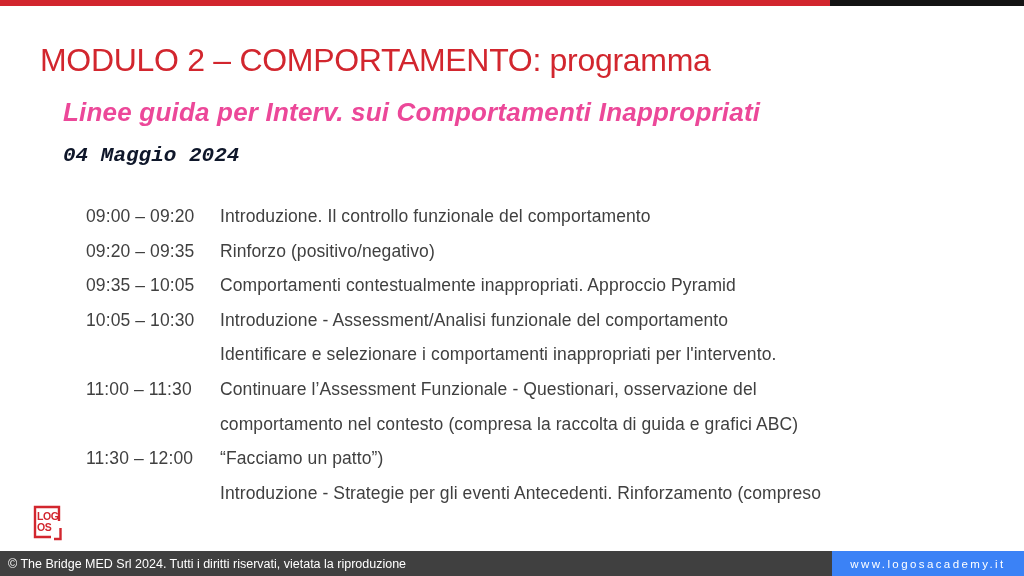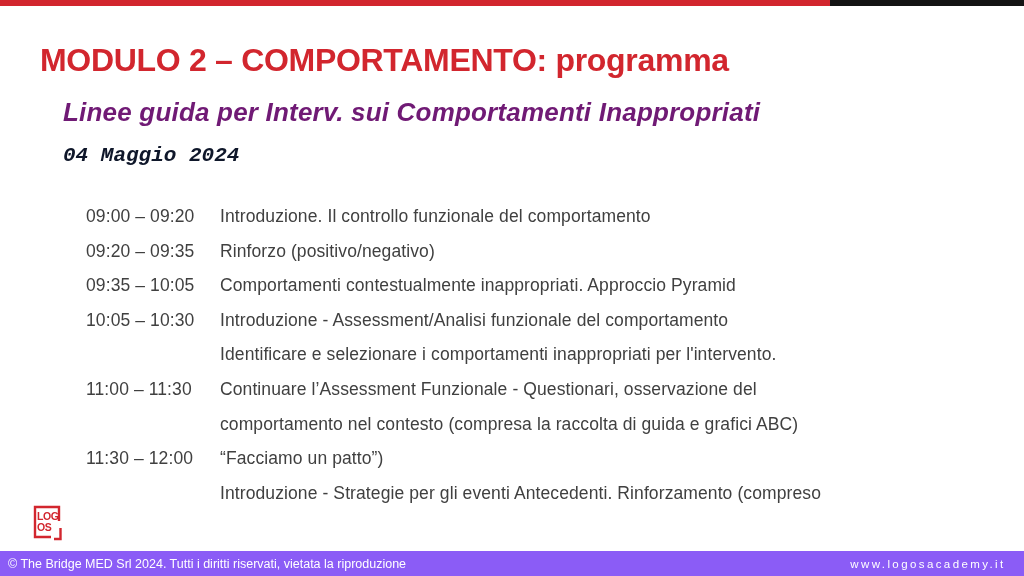--- a/index.html
+++ b/index.html
@@ -12,27 +12,27 @@
   }
 
   
   .top-bar { position:absolute; top:0; left:0; width:1024px; height:6px; display:flex; }
   .top-bar .red   { width:830px; height:100%; background:#d2262e; }
   .top-bar .black { flex:1; height:100%; background:#141414; }
 
   
   .title {
     position:absolute; left:40px; top:42px;
-    font-size:32px; font-weight:bold; letter-spacing:-0.3px;
+    font-size:32px; font-weight:normal; letter-spacing:-0.3px;
     color:#d2262e; white-space:nowrap;
   }
   .subtitle {
     position:absolute; left:63px; top:97px;
     font-size:26px; font-weight:bold; font-style:italic;
-    color:#701a75; white-space:nowrap; letter-spacing:0.2px;
+    color:#ec4899; white-space:nowrap; letter-spacing:0.2px;
   }
   .slide-date {
     position:absolute; left:63px; top:144px;
     font-size:21px; font-weight:bold; font-style:italic;
     color:#0f172a; white-space:nowrap;font-family:Liberation Mono, monospace;
   }
 
   
   .schedule {
     position:absolute; left:86px; top:199px; width:900px;
@@ -45,26 +45,26 @@
   
   .logo { position:absolute; left:16px; top:504px; width:30px; height:37px;margin-left:16px; }
   .logo svg { display:block; }
 
   
   .footer-bar {
     position:absolute; left:0; bottom:0; width:1024px; height:25px;
     display:flex; align-items:stretch;
   }
   .footer-bar .copyright {
-    width:832px; background:#8b5cf6; color:#ffffff;
+    width:832px; background:#404040; color:#ffffff;
     font-size:12.5px; display:flex; align-items:center;
     padding-left:8px; white-space:nowrap;
   }
   .footer-bar .website {
-    flex:1; background:#8b5cf6; color:#ffffff;
+    flex:1; background:#3b82f6; color:#ffffff;
     font-size:11.5px; letter-spacing:2.4px;
     display:flex; align-items:center; justify-content:center;
     white-space:nowrap;
   }
 </style>
 </head>
 <body>
 
 <div class="top-bar">
   <div class="red"></div>

